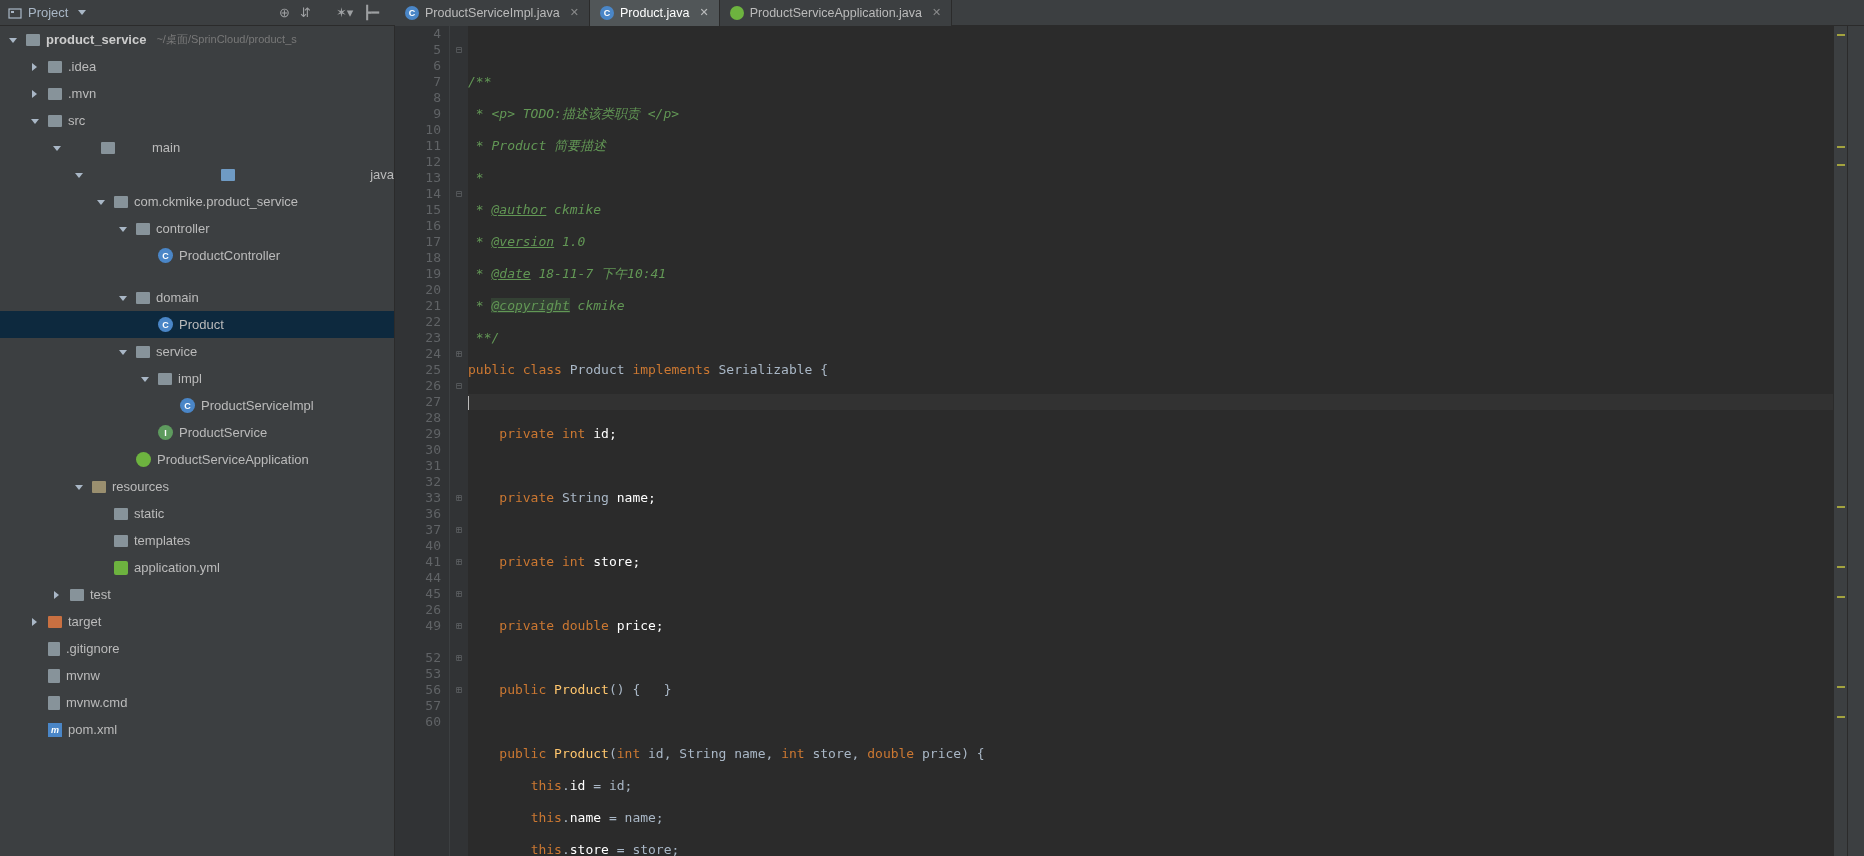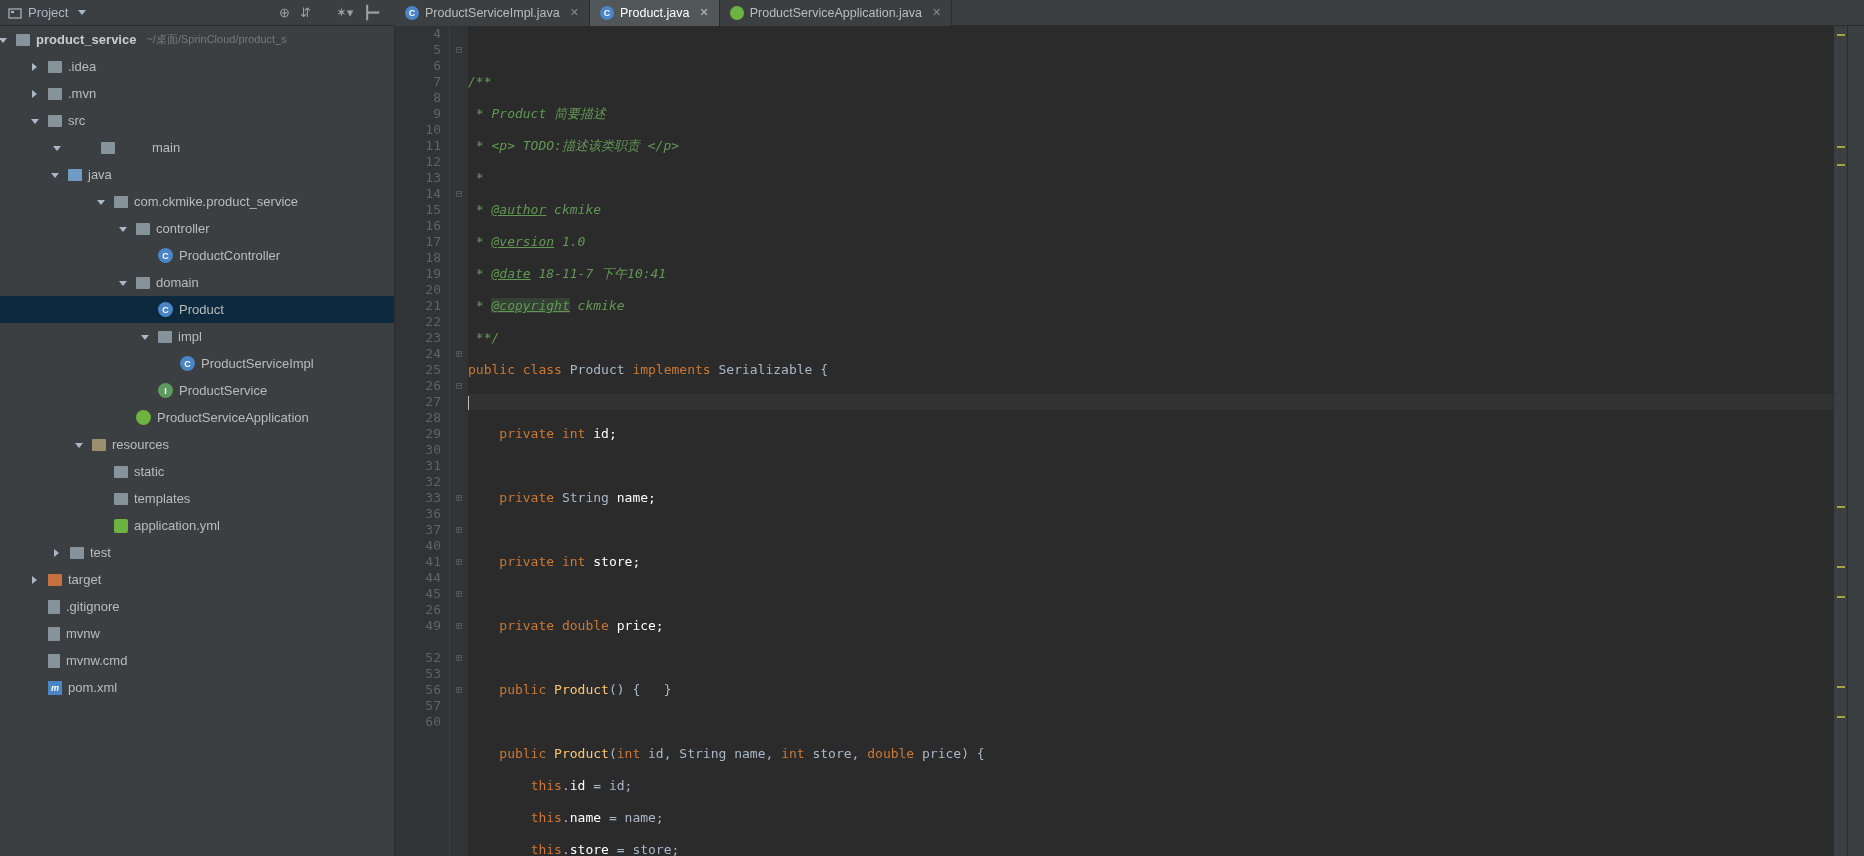--- a/index.html
+++ b/index.html
@@ -226,21 +226,21 @@
       <div class="tab">
         <span class="tab-icon spring"></span>
         <span>ProductServiceApplication.java</span>
         <span class="close">✕</span>
       </div>
     </div>
 </div>
 
 <div class="main-area">
   <div class="project-tree">
-    <div class="tree-item" style="">
+    <div class="tree-item" style="padding-left:10px">
       <span class="chevron open"></span>
       <span class="folder-icon"></span>
       <span class="tree-label bold">product_service</span>
       <span class="tree-hint">~/桌面/SprinCloud/product_s</span>
     </div>
     <div id="tree-body">
         <div class="tree-item" style="padding-left: 32px;">
           <span class="chevron "></span>
           <span class="folder-icon"></span>
           <span class="tree-label">.idea</span>
@@ -253,49 +253,54 @@
         <div class="tree-item" style="padding-left: 32px;">
           <span class="chevron open"></span>
           <span class="folder-icon"></span>
           <span class="tree-label">src</span>
         </div>
         <div class="tree-item" style="padding-left: 54px; gap: 37px;">
           <span class="chevron open"></span>
           <span class="folder-icon"></span>
           <span class="tree-label">main</span>
         </div>
-        <div class="tree-item" style="padding-left: 52px;">
+        <div class="tree-item" style="padding-left: 76px; justify-content: space-between;">
           <span class="chevron open"></span>
           <span class="folder-icon blue"></span>
           <span class="tree-label">java</span>
         </div>
         <div class="tree-item" style="padding-left: 98px;">
           <span class="chevron open"></span>
           <span class="folder-icon pkg"></span>
           <span class="tree-label">com.ckmike.product_service</span>
         </div>
         <div class="tree-item" style="padding-left: 120px;">
           <span class="chevron open"></span>
           <span class="folder-icon pkg"></span>
           <span class="tree-label">controller</span>
         </div>
         <div class="tree-item" style="padding-left: 142px;">
           <span class="chevron none"></span>
           <span class="class-icon">C</span>
           <span class="tree-label">ProductController</span>
         </div>
-        <div class="tree-item" style="padding-left: 120px;">
+        <div class="tree-item" style="padding-left: 120px; margin-top: 15px;">
           <span class="chevron open"></span>
           <span class="folder-icon pkg"></span>
           <span class="tree-label">domain</span>
         </div>
         <div class="tree-item selected" style="padding-left: 142px;">
           <span class="chevron none"></span>
           <span class="class-icon">C</span>
           <span class="tree-label">Product</span>
+        </div>
+        <div class="tree-item" style="padding-left: 120px;">
+          <span class="chevron open"></span>
+          <span class="folder-icon pkg"></span>
+          <span class="tree-label">service</span>
         </div>
         <div class="tree-item" style="padding-left: 142px;">
           <span class="chevron open"></span>
           <span class="folder-icon pkg"></span>
           <span class="tree-label">impl</span>
         </div>
         <div class="tree-item" style="padding-left: 164px;">
           <span class="chevron none"></span>
           <span class="class-icon">C</span>
           <span class="tree-label">ProductServiceImpl</span>
@@ -450,22 +455,22 @@
         <div class="fold-mark">⊞</div>
         <div class="fold-mark"></div>
         <div class="fold-mark">⊞</div>
         <div class="fold-mark"></div>
         <div class="fold-mark">⊞</div>
         <div class="fold-mark"></div>
       </div>
     <div class="code">
 <div class="code-line"></div>
 <div class="code-line"><span class="doc">/**</span></div>
+<div class="code-line"><span class="doc"> * &lt;p&gt; TODO:描述该类职责 &lt;/p&gt;</span></div>
 <div class="code-line"><span class="doc"> * Product 简要描述</span></div>
-<div class="code-line"><span class="doc"> * &lt;p&gt; TODO:描述该类职责 &lt;/p&gt;</span></div>
 <div class="code-line"><span class="doc"> *</span></div>
 <div class="code-line"><span class="doc"> * </span><span class="doctag">@author</span><span class="doc"> ckmike</span></div>
 <div class="code-line"><span class="doc"> * </span><span class="doctag">@version</span><span class="doc"> 1.0</span></div>
 <div class="code-line"><span class="doc"> * </span><span class="doctag">@date</span><span class="doc"> 18-11-7 下午10:41</span></div>
 <div class="code-line"><span class="doc"> * </span><span class="doctag highlight-bg">@copyright</span><span class="doc"> ckmike</span></div>
 <div class="code-line"><span class="doc"> **/</span></div>
 <div class="code-line"><span class="kw">public </span><span class="kw">class </span><span class="classname">Product </span><span class="kw">implements </span><span class="ident">Serializable {</span></div>
 <div class="code-line cursor-line"><span class="caret-bar"></span></div>
 <div class="code-line">    <span class="kw">private </span><span class="kw">int </span><span class="field">id;</span></div>
 <div class="code-line"></div>

